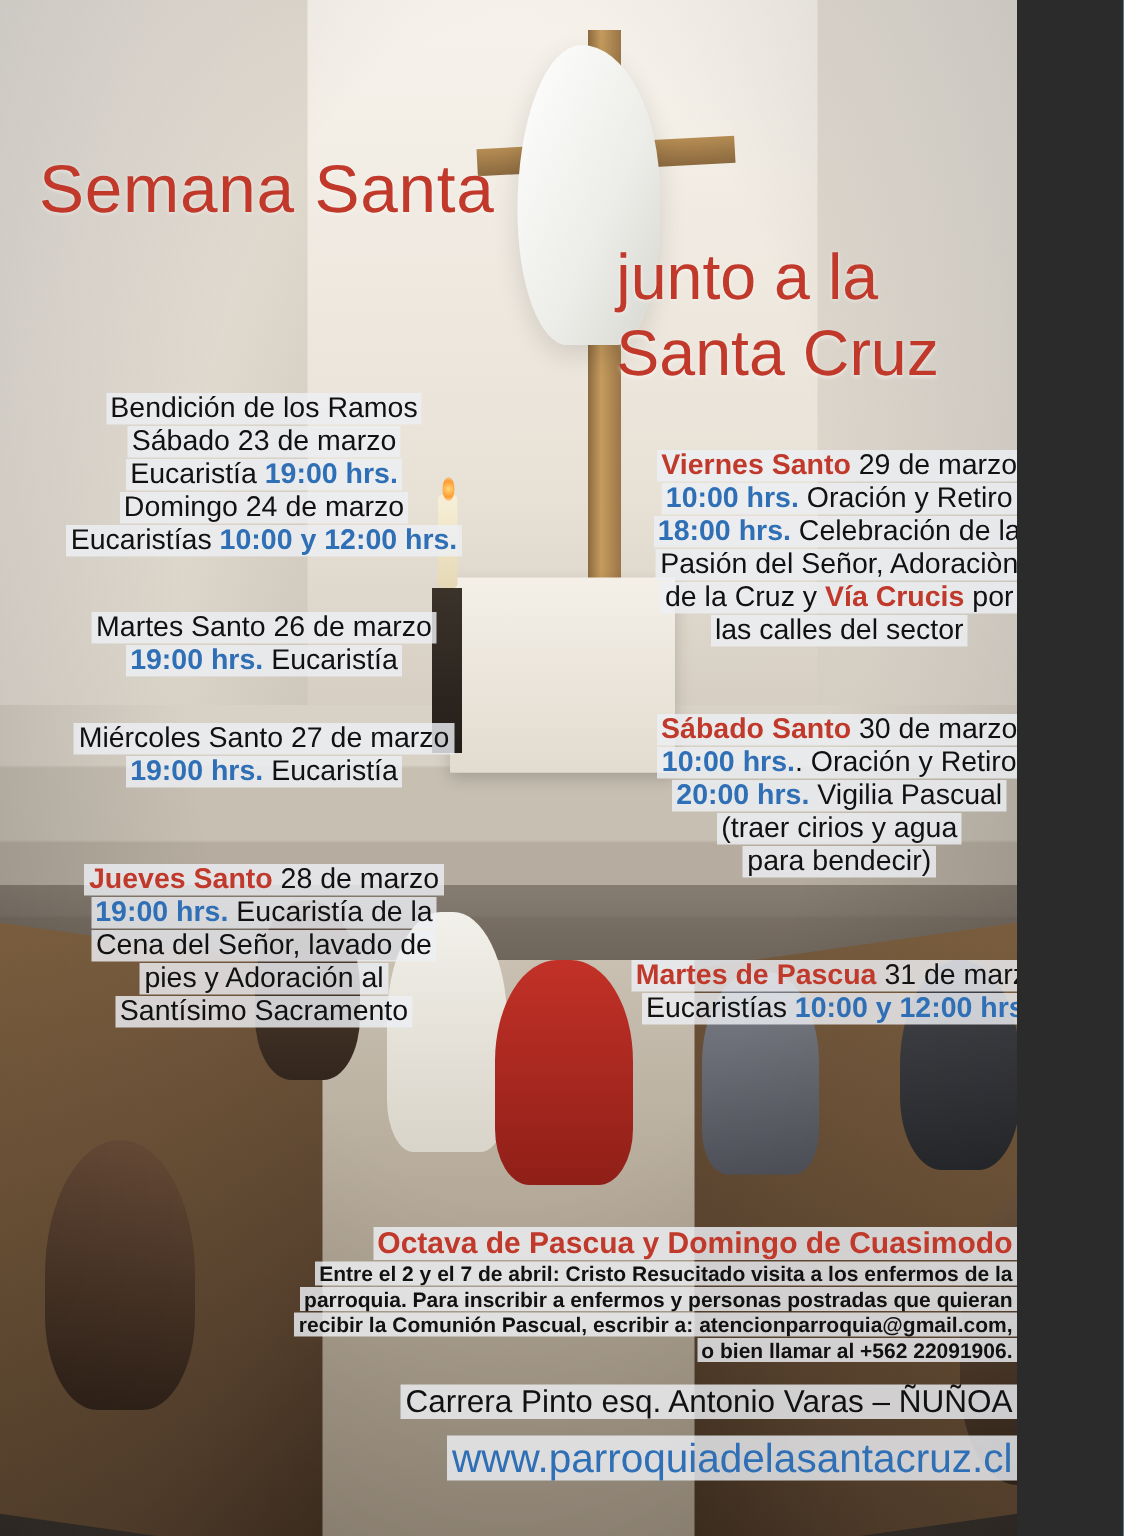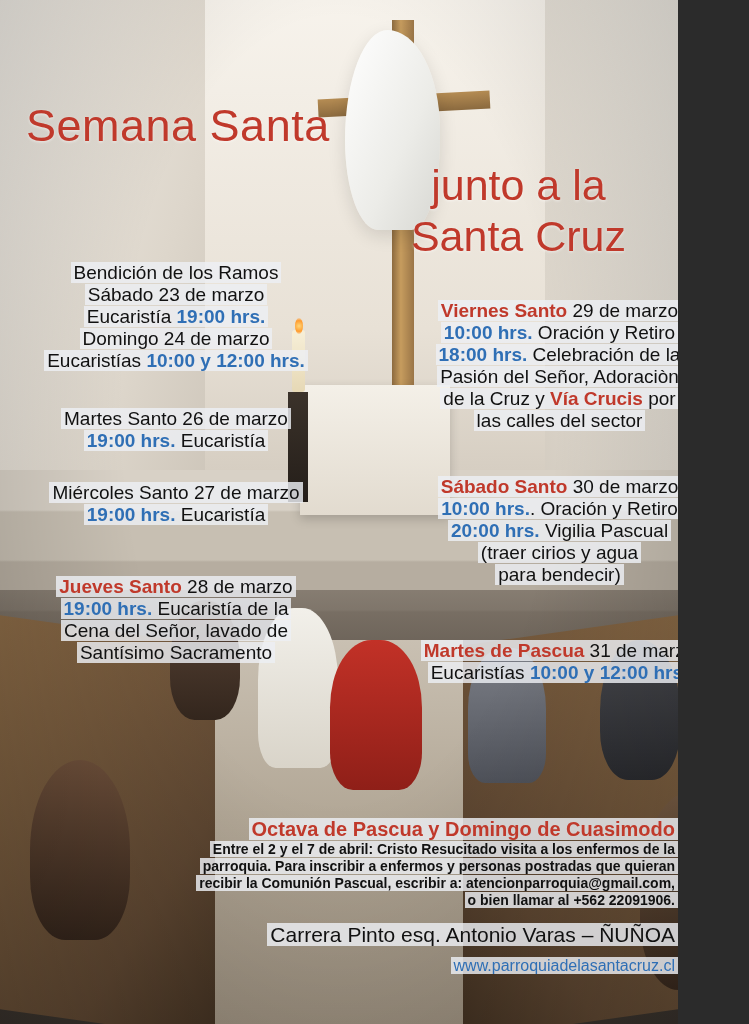--- a/index.html
+++ b/index.html
@@ -174,21 +174,21 @@
     position: absolute;
     left: 26px; top: 100px;
     font-size: 45px;
     color: #c0392b;
     letter-spacing: 0.5px;
     text-shadow: 0 1px 3px rgba(255,255,255,0.55);
   }
   .title-sub {
     position: absolute;
     right: 52px; top: 160px;
-    text-align: center;
+    text-align: left;
     font-size: 43px;
     color: #c0392b;
     line-height: 1.18;
     text-shadow: 0 1px 3px rgba(255,255,255,0.55);
   }
 
   .col-left { position: absolute; left: 0; top: 262px; width: 352px; }
   .col-right { position: absolute; left: 370px; top: 300px; width: 379px; }
 
   .blk-item { margin-bottom: 14px; text-align: center; font-size: 19px; }
@@ -196,21 +196,21 @@
   .blk-item .row > span { }
 
   .footer {
     position: absolute;
     left: 0; right: 0; top: 818px;
     text-align: right;
   }
   .foot-title { font-size: 20px; color: #c0392b; font-weight: bold; }
   .foot-body { font-size: 14px; color: #111; line-height: 1.22; font-weight: bold; }
   .foot-addr { font-size: 21px; color: #111; }
-  .foot-url { font-size: 16px; color: #2f6fb5; }
+  .foot-url { font-size: 27px; color: #2f6fb5; }
 </style>
 </head>
 <body>
 
 <div id="poster">
 
   <div class="bg">
     <div class="wall-left"></div>
     <div class="wall-right"></div>
     <div class="wall-center"></div>
@@ -260,20 +260,21 @@
         <div style="height: 16px;"></div>
         <div class="blk-item">
           <div class="row"><span class="hl"><span class="blk">Miércoles Santo 27 de marzo</span></span></div>
           <div class="row"><span class="hl"><span class="blue">19:00 hrs.</span><span class="blk"> Eucaristía</span></span></div>
         </div>
         <div style="height: 36px;"></div>
         <div class="blk-item">
           <div class="row"><span class="hl"><span class="red">Jueves Santo</span><span class="blk"> 28 de marzo</span></span></div>
           <div class="row"><span class="hl"><span class="blue">19:00 hrs.</span><span class="blk"> Eucaristía de la</span></span></div>
           <div class="row"><span class="hl"><span class="blk">Cena del Señor, lavado de</span></span></div>
+          <div class="row"><span class="hl"><span class="blk">pies y Adoración al</span></span></div>
           <div class="row"><span class="hl"><span class="blk">Santísimo Sacramento</span></span></div>
         </div>
         <div style="height: 16px;"></div>
       </div>
     <div class="col-right" id="col-right">
         <div class="blk-item">
           <div class="row"><span class="hl"><span class="red">Viernes Santo</span><span class="blk"> 29 de marzo</span></span></div>
           <div class="row"><span class="hl"><span class="blue">10:00 hrs.</span><span class="blk"> Oración y Retiro</span></span></div>
           <div class="row"><span class="hl"><span class="blue">18:00 hrs.</span><span class="blk"> Celebración de la</span></span></div>
           <div class="row"><span class="hl"><span class="blk">Pasión del Señor, Adoraciòn</span></span></div>

